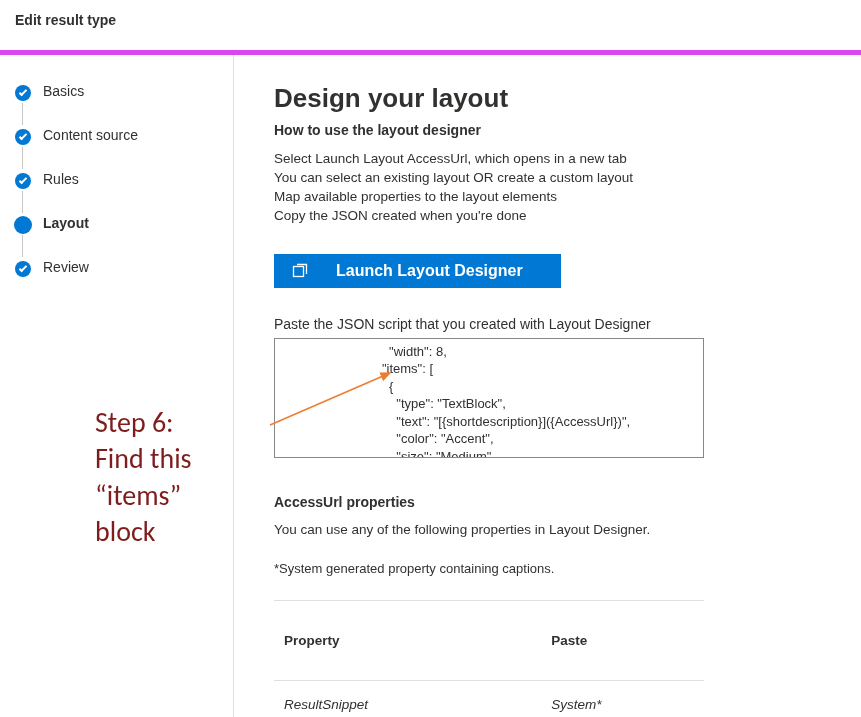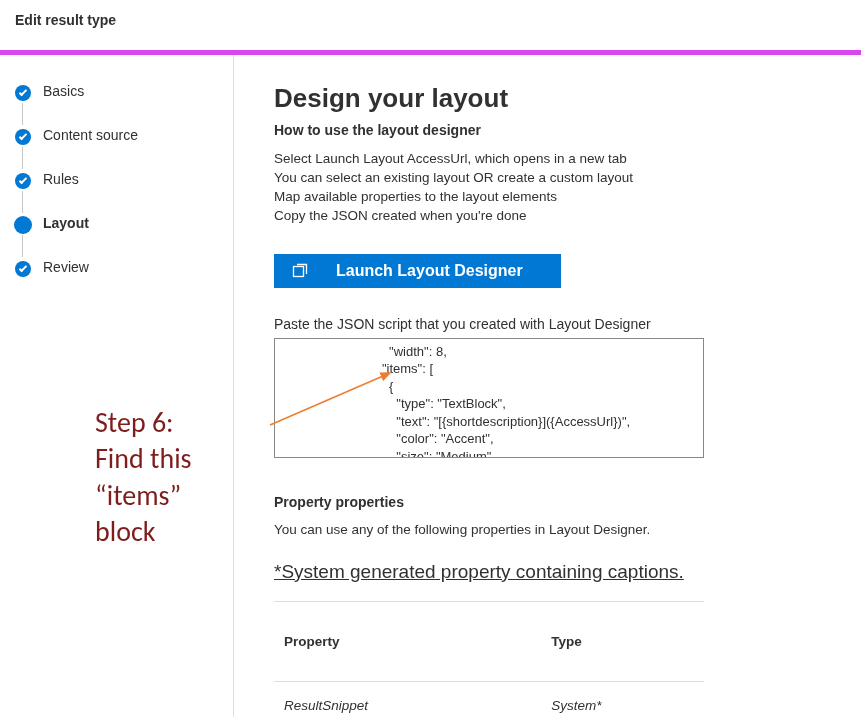--- a/index.html
+++ b/index.html
@@ -126,21 +126,21 @@
   .json-box::-webkit-scrollbar { width: 16px; }
   .json-box::-webkit-scrollbar-track { background: #f3f2f1; }
   .json-box::-webkit-scrollbar-thumb { background: #c8c6c4; }
   .avail-head {
     font-weight: 600;
     font-size: 14px;
     margin-top: 36px;
     margin-bottom: 12px;
   }
   .avail-desc { font-size: 13.5px; margin-bottom: 24px; }
-  .avail-note { font-size: 19px; margin-bottom: 18px; text-decoration: underline; }
+  .avail-note { font-size: 13px; margin-bottom: 24px; }
   table.props {
     width: 430px;
     border-collapse: collapse;
     font-size: 13.5px;
     border-top: 1px solid #e1dfdd;
   }
   table.props th {
     text-align: left;
     font-weight: 600;
     padding: 32px 10px;
@@ -238,29 +238,29 @@
     <div class="json-box"><div class="json-inner">          "width": 8,
         "items": [
           {
             "type": "TextBlock",
             "text": "[{shortdescription}]({AccessUrl})",
             "color": "Accent",
             "size": "Medium",
             "weight": "Bolder"
           },</div></div>
 
-    <div class="avail-head">Property properties</div>
+    <div class="avail-head">AccessUrl properties</div>
     <div class="avail-desc">You can use any of the following properties in Layout Designer.</div>
     <div class="avail-note">*System generated property containing captions.</div>
 
     <table class="props">
       <thead>
         <tr>
           <th>Property</th>
-          <th>Type</th>
+          <th>Paste</th>
         </tr>
       </thead>
       <tbody>
         <tr>
           <td>ResultSnippet</td>
           <td>System*</td>
         </tr>
         <tr>
           <td>PreviewContent</td>
           <td>Text</td>

